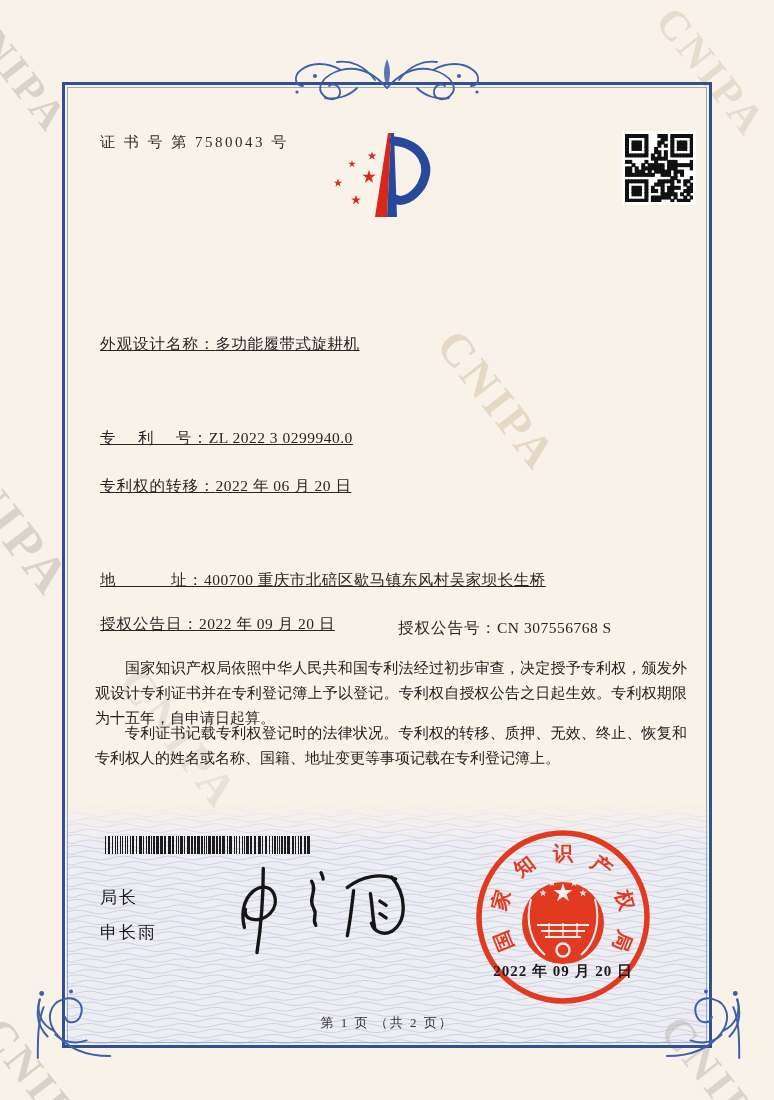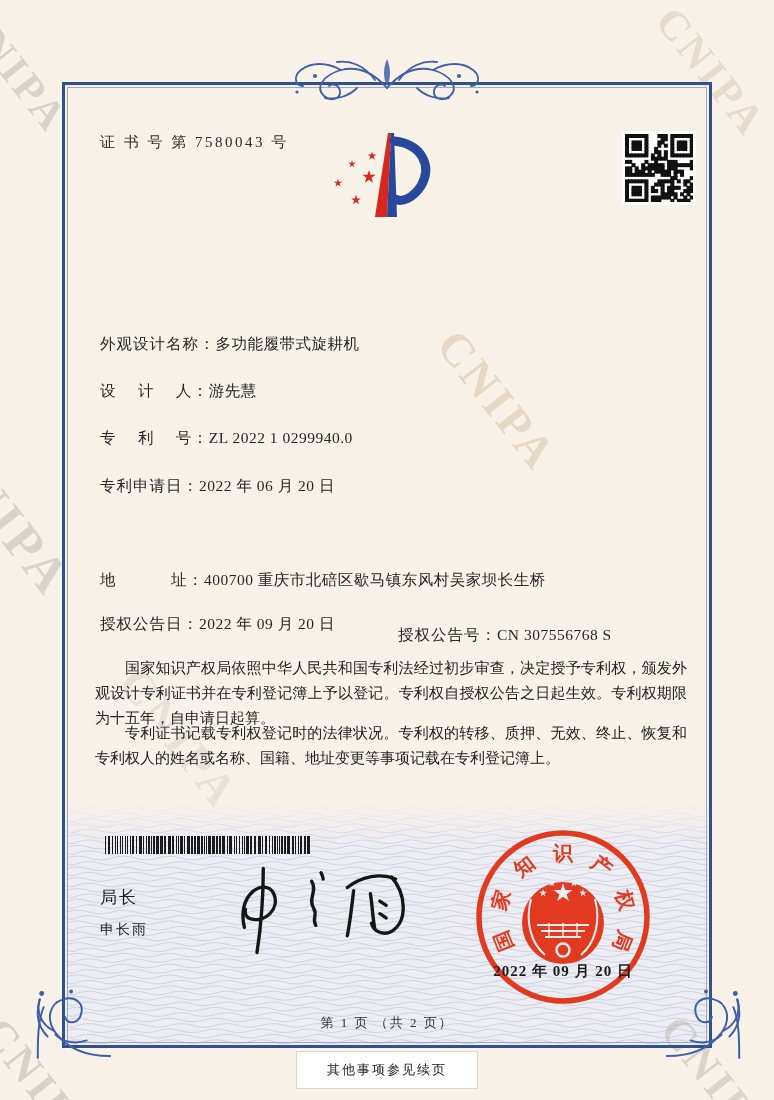--- a/index.html
+++ b/index.html
@@ -19,38 +19,38 @@
   #orn-bl{left:28px; top:972px;}
   #orn-br{left:661px; top:972px;}
 
   
   .cert-no{position:absolute; left:100px; top:133px; font-size:15px; letter-spacing:2.5px; color:#2b2b2b; z-index:5;}
   .logo{position:absolute; left:323px; top:131px; width:115px; height:92px; z-index:5;}
   .qr-box{position:absolute; left:622px; top:131px; width:74px; height:74px; background:#ffffff; padding:3px; box-sizing:border-box; z-index:5;}
   .title{position:absolute; left:0; top:238px; width:774px; text-align:center; font-size:40px; font-weight:bold; letter-spacing:9px; color:#141414; z-index:5;}
 
   
-  .field{position:absolute; left:100px; width:580px; font-size:15.5px; color:#262626; z-index:5; letter-spacing:0.5px;}
+  .field{position:absolute; left:100px; width:580px; font-size:15.5px; color:#262626; z-index:5; letter-spacing:0.5px;text-decoration:underline;}
   .field .lbl{letter-spacing:1px;}
-  .grant-no-group{position:absolute; left:298px; top:11px;}
+  .grant-no-group{position:absolute; left:298px; top:4px;}
 
   
   .para{position:absolute; left:95px; width:592px; font-size:15px; line-height:25px; color:#222; text-align:justify; text-indent:2em; z-index:5;}
 
   
   .band{position:absolute; left:66px; top:800px; width:642px; height:246px; background:#ededf4; z-index:1; overflow:hidden;}
   .band-fade{position:absolute; left:66px; top:800px; width:642px; height:46px; background:linear-gradient(180deg,#f9f2e9 0%, rgba(249,242,233,0) 100%); z-index:1;}
 
   
   .barcode{position:absolute; left:105px; top:836px; height:18px; z-index:5; font-size:0; white-space:nowrap;}
   .barcode .bar{display:inline-block; height:18px; background:#1b1b1b; vertical-align:top;}
 
   
   .sig-title{position:absolute; left:100px; top:886px; font-size:17px; color:#1e1e1e; letter-spacing:2px; z-index:5;}
-  .sig-name{position:absolute; left:100px; top:921px; font-size:14px; color:#1e1e1e; letter-spacing:2px; z-index:5;}
+  .sig-name{position:absolute; left:100px; top:921px; font-size:17px; color:#1e1e1e; letter-spacing:2px; z-index:5;}
   .sig-script{position:absolute; left:215px; top:862px; z-index:5;}
 
   
   .seal{position:absolute; left:473px; top:827px; width:180px; height:180px; z-index:5;}
   .seal-date{position:absolute; left:478px; top:962px; width:170px; text-align:center; font-size:15px; color:#1c1c1c; letter-spacing:1px; z-index:6; font-weight:bold;}
 
   
   .page-info{position:absolute; left:0; top:1014px; width:774px; text-align:center; font-size:13px; color:#333; letter-spacing:2px; z-index:5;}
   .cont-note{position:absolute; left:50%; transform:translateX(-50%); top:1051px; background:#ffffff; border:1px solid #ddd7cc; padding:9px 30px; font-size:13px; color:#222; letter-spacing:2px; z-index:7;}
 </style>
@@ -419,28 +419,25 @@
         <rect x="55.05" y="64.76" width="4" height="4" fill="#111"></rect>
         <rect x="58.29" y="64.76" width="4" height="4" fill="#111"></rect>
         <rect x="61.52" y="64.76" width="4" height="4" fill="#111"></rect>
       </svg>
   </div>
 
 
   <div class="field" style="top:334px;">
     <span class="lbl">外观设计名称：</span><span>多功能履带式旋耕机</span>
   </div>
-  <div class="field" style="top:381px;">
-    <span class="lbl">设　 计　 人：</span><span>游先慧</span>
-  </div>
   <div class="field" style="top:428px;">
-    <span class="lbl">专　 利　 号：</span><span>ZL 2022 1 0299940.0</span>
+    <span class="lbl">专　 利　 号：</span><span>ZL 2022 3 0299940.0</span>
   </div>
   <div class="field" style="top:476px;">
-    <span class="lbl">专利申请日：</span><span>2022 年 06 月 20 日</span>
+    <span class="lbl">专利权的转移：</span><span>2022 年 06 月 20 日</span>
   </div>
   <div class="field" style="top:570px;">
     <span class="lbl">地　　　 址：</span><span>400700 重庆市北碚区歇马镇东风村吴家坝长生桥</span>
   </div>
   <div class="field" style="top:614px;">
     <span class="lbl">授权公告日：</span><span>2022 年 09 月 20 日</span>
     <span class="grant-no-group">
       <span class="lbl">授权公告号：</span><span>CN 307556768 S</span>
     </span>
   </div>
@@ -494,15 +491,14 @@
         <path d="M76,96 L76,110 M90,96 L90,110 M104,96 L104,110" stroke-width="1.4"></path>
         <circle cx="90" cy="123" r="6.5" stroke-width="2.4"></circle>
         <path d="M58,72 C52,95 58,116 72,128"></path>
         <path d="M122,72 C128,95 122,116 108,128"></path>
       </g>
     </g>
   </svg>
   <div class="seal-date">2022 年 09 月 20 日</div>
 
   <div class="page-info">第 1 页 （共 2 页）</div>
-  <div class="cont-note">其他事项参见续页</div>
 
 </div>
 
 </body></html>

